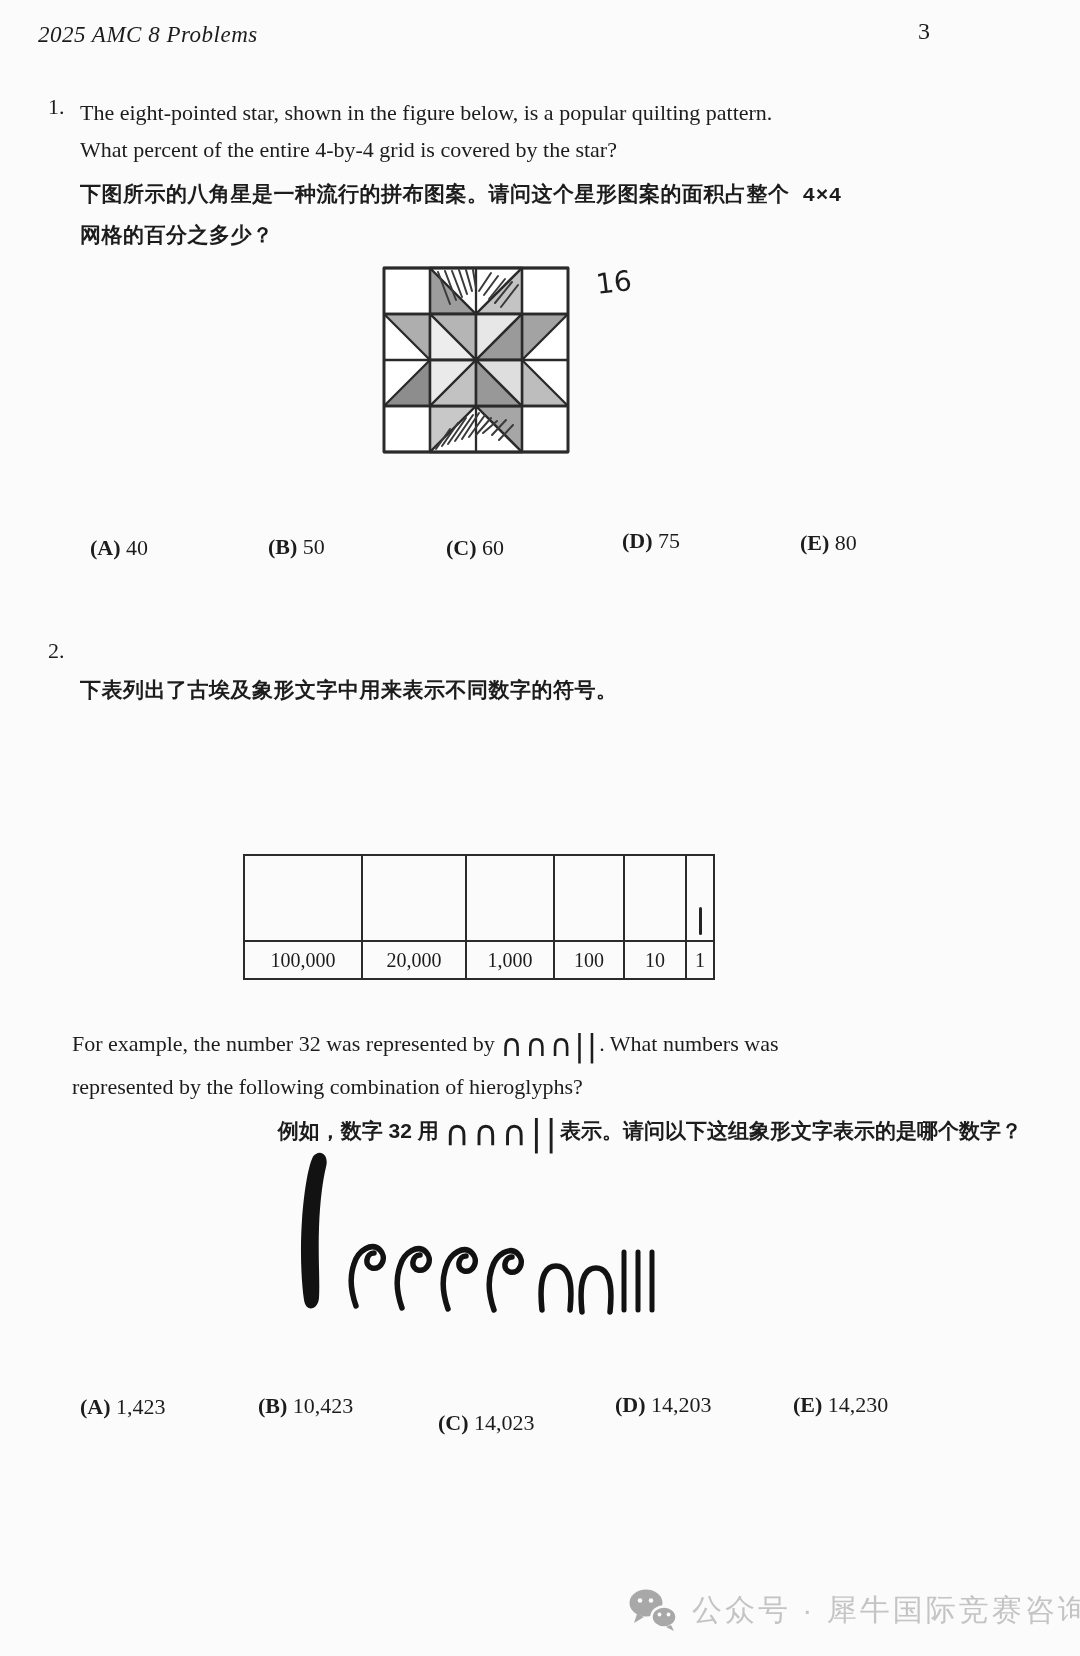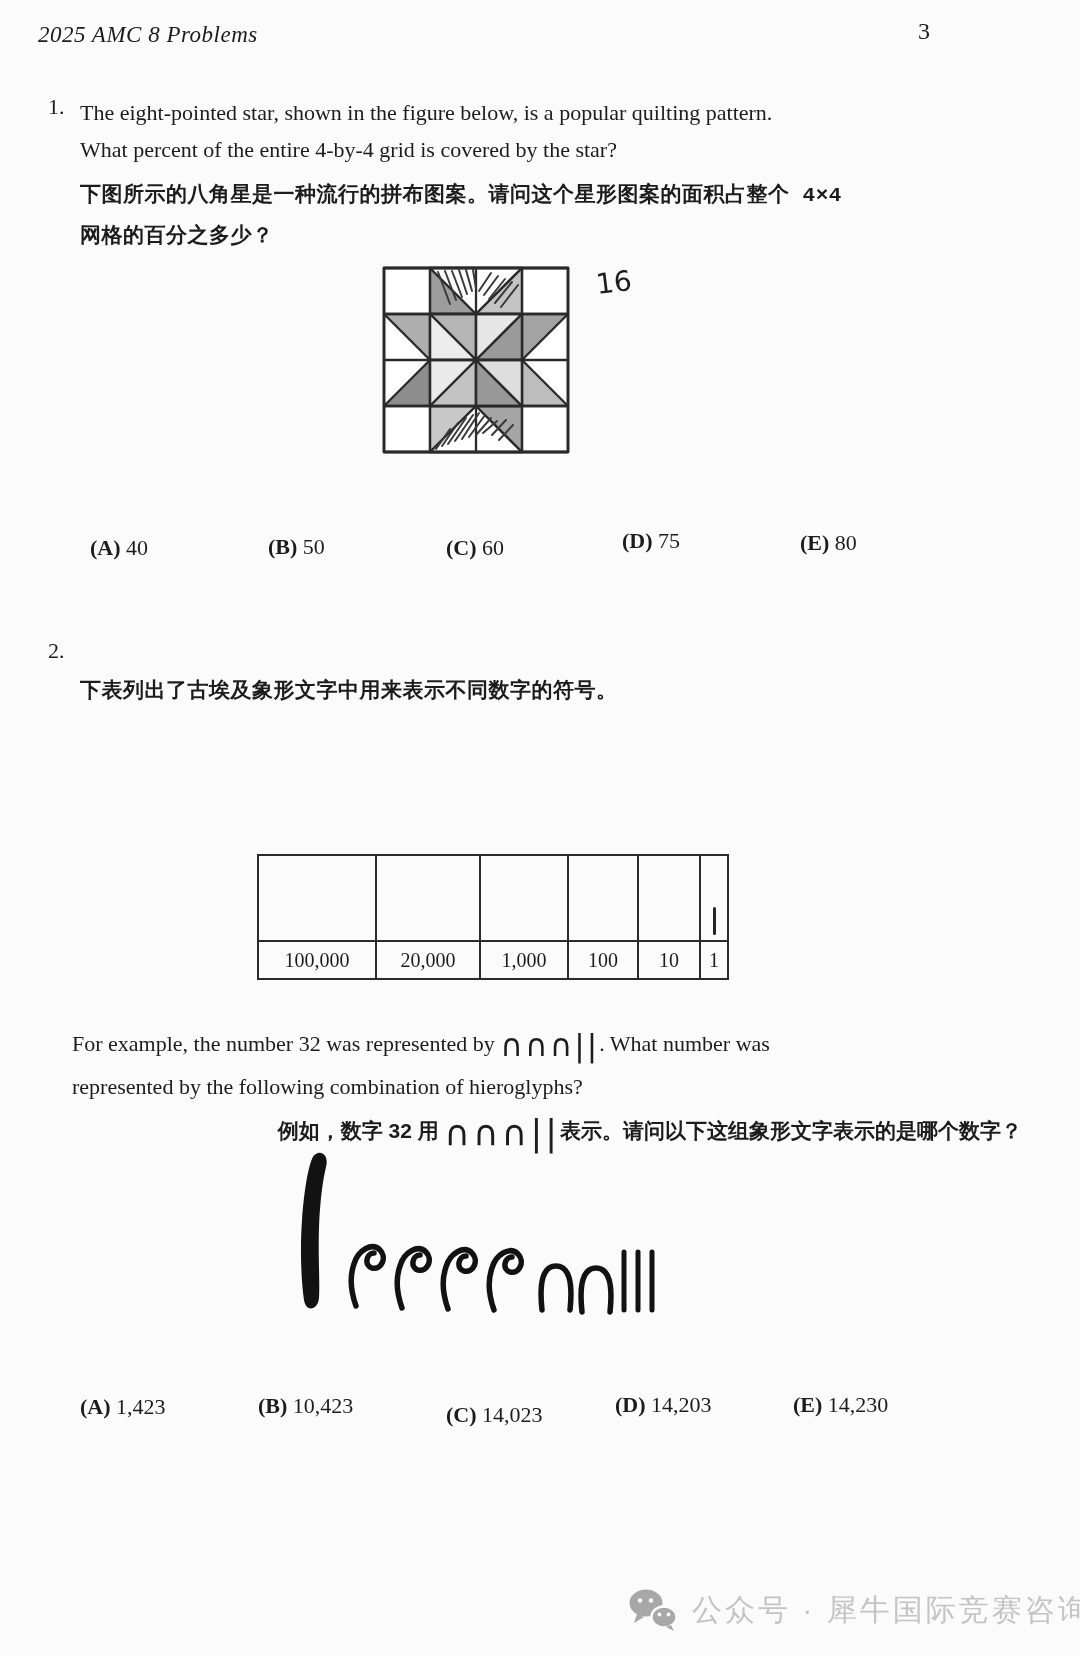--- a/index.html
+++ b/index.html
@@ -18,21 +18,21 @@
   .ptext{font-size:22px;line-height:37px;}
   .zh{margin:7px 0 0 32px;font-family:Liberation Mono, monospace;
       font-size:21px;line-height:41px;font-weight:600;letter-spacing:.5px;}
   .star-fig{position:absolute;left:378px;top:263px;}
   .hand16{position:absolute;left:596px;top:266px;font-family:"DejaVu Sans",sans-serif;
       font-size:28px;font-weight:500;transform:rotate(-7deg);}
   .choices{position:absolute;left:0;width:1080px;height:60px;}
   .c1{top:528px;} .c2{top:1390px;}
   .choice{position:absolute;font-size:22px;white-space:nowrap;}
   .choice b{font-weight:700;}
-  .eg-table{position:absolute;left:257px;top:854px;border-collapse:collapse;}
+  .eg-table{position:absolute;left:243px;top:854px;border-collapse:collapse;}
   .eg-table td{border:2px solid #2b2b2b;text-align:center;vertical-align:bottom;padding:0;}
   .eg-table .sym td{height:84px;}
   .eg-table .val td{height:36px;font-size:20px;vertical-align:middle;}
   .unit-stroke{width:3px;height:28px;background:#242424;margin:0 auto 5px auto;border-radius:2px;}
   .example{position:absolute;left:72px;top:1022px;width:950px;font-size:22px;line-height:43px;}
   .glyph{font-family:"DejaVu Sans",sans-serif;font-size:31px;letter-spacing:2px;
          line-height:10px;vertical-align:-5px;font-weight:500;}
   .example-zh{position:absolute;left:72px;top:1108px;width:950px;
       font-family:"Liberation Sans","DejaVu Sans",sans-serif;font-size:21px;font-weight:600;line-height:46px;text-align:right;}
   .example-zh .glyph{font-size:35px;letter-spacing:3px;vertical-align:-7px;}
@@ -161,21 +161,21 @@
       <td>100</td>
       <td>10</td>
       <td>1</td>
     </tr>
   </tbody>
     </table>
 
   <div class="example">
     <div>
       <span>For example, the number 32 was represented by</span>
-      <span class="glyph">∩∩∩||</span><span>.  What number was</span>
+      <span class="glyph">∩∩∩||</span><span>.  What numbers was</span>
     </div>
     <div>represented by the following combination of hieroglyphs?</div>
   </div>
 
   <div class="example-zh">
     <span>例如，数字 32 用</span>
     <span class="glyph">∩∩∩||</span><span>表示。请问以下这组象形文字表示的是哪个数字？</span>
   </div>
 
   <svg class="combo" width="380" height="170" viewBox="0 0 380 170">
@@ -203,21 +203,21 @@
         <line x1="336" y1="104" x2="336" y2="162"></line>
         <line x1="350" y1="104" x2="350" y2="162"></line>
         <line x1="364" y1="104" x2="364" y2="162"></line>
       </g>
     </g>
   </svg>
 
   <div class="choices c2">
     <span class="choice" style="left:80px;top:4px;"><b>(A)</b>&nbsp;<span>1,423</span></span>
     <span class="choice" style="left:258px;top:3px;text-align:right;"><b>(B)</b>&nbsp;<span>10,423</span></span>
-    <span class="choice" style="left:438px;top:12px;margin-left:8px;"><b>(C)</b>&nbsp;<span>14,023</span></span>
+    <span class="choice" style="left:438px;top:20px;"><b>(C)</b>&nbsp;<span>14,023</span></span>
     <span class="choice" style="left:615px;top:2px;"><b>(D)</b>&nbsp;<span>14,203</span></span>
     <span class="choice" style="left:793px;top:2px;"><b>(E)</b>&nbsp;<span>14,230</span></span>
   </div>
 
   <div class="wm">
     <svg width="50" height="44" viewBox="0 0 50 44">
       <g fill="#a8a8a8">
         <ellipse cx="18" cy="15" rx="16.5" ry="13.5"></ellipse>
         <polygon points="9,26 6,35 16,29"></polygon>
         <ellipse cx="36" cy="29" rx="12.5" ry="10.5" stroke="#fbfbfb" stroke-width="2.5"></ellipse>

